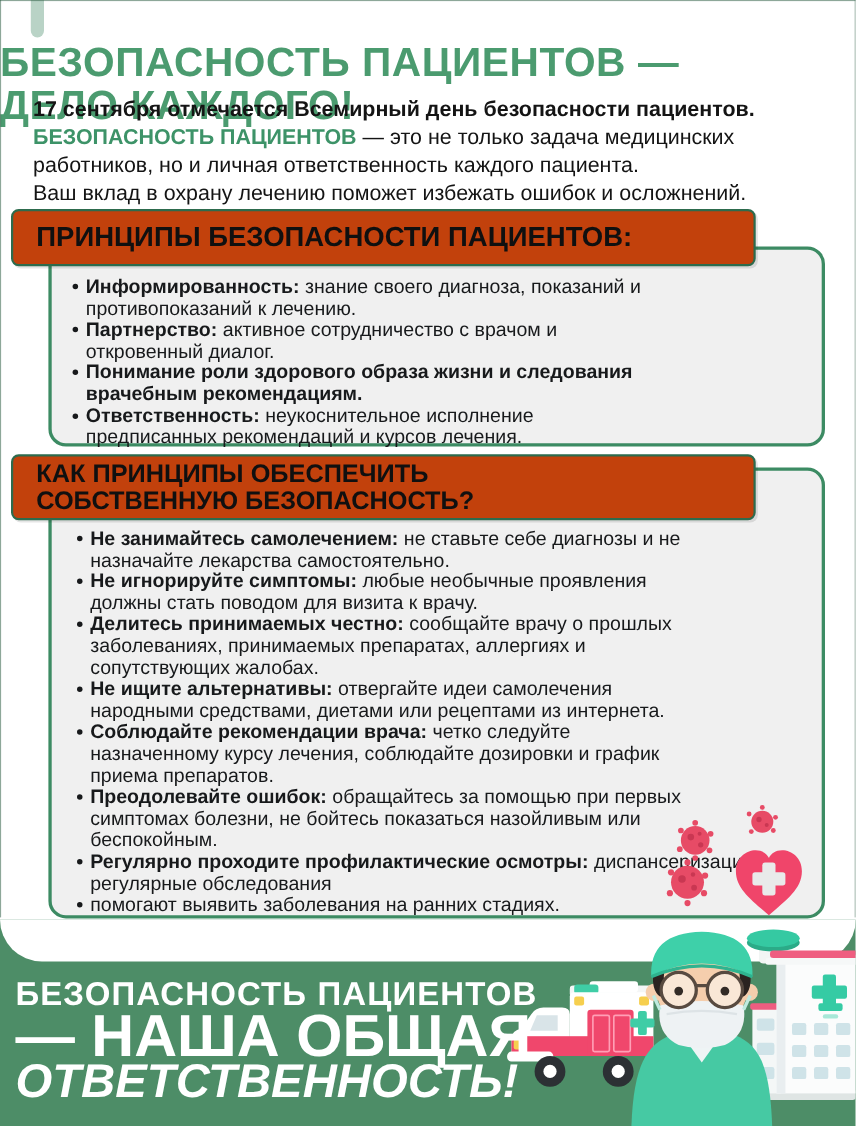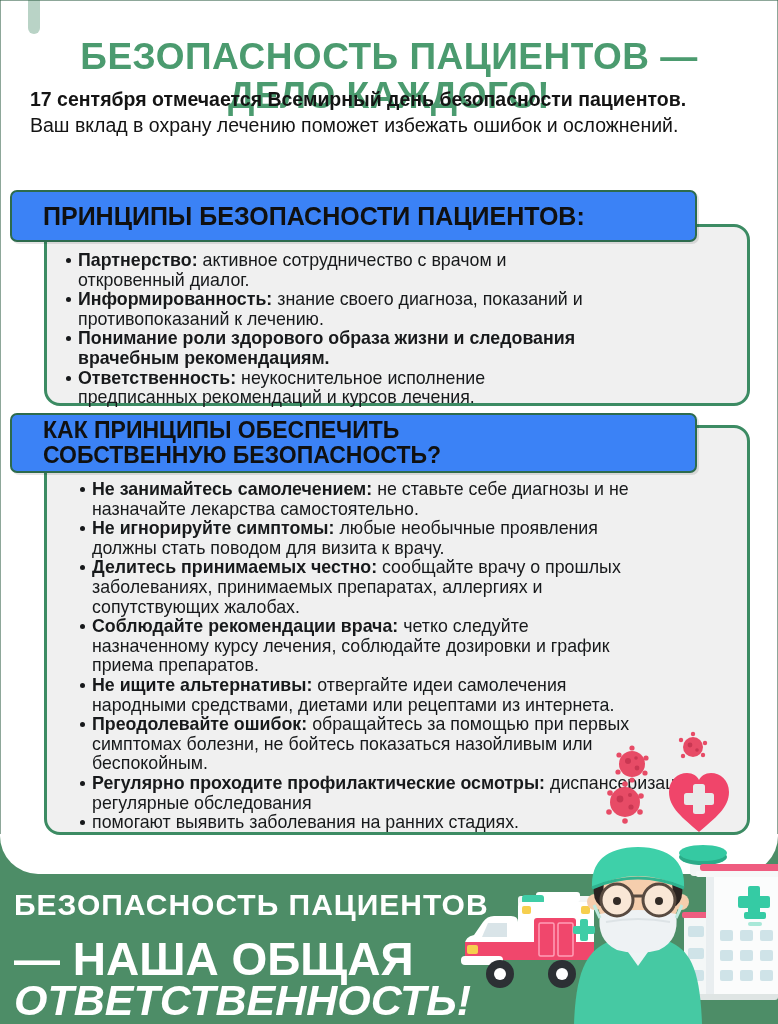--- a/index.html
+++ b/index.html
@@ -6,109 +6,111 @@
   .page{
     position:relative;width:778px;height:1024px;background:#ffffff;
     font-family:"Liberation Sans","DejaVu Sans",sans-serif;overflow:hidden;
   }
   .edge{position:absolute;background:rgba(47,95,70,.55);z-index:9;}
   .edge.top{top:0;left:0;right:0;height:1px;}
   .edge.left{top:0;left:0;bottom:190px;width:1px;}
   .edge.right{top:0;right:0;bottom:190px;width:1px;}
   .corner-deco{position:absolute;left:28px;top:0;width:12px;height:34px;background:#b9d3c6;border-radius:0 0 8px 8px;}
 
-  .title{position:absolute;top:12px;left:0;width:100%;text-align:center;
+  .title{position:absolute;top:12px;left:0;width:100%;
     color:#4b9b6f;font-weight:700;font-size:37px;line-height:39px;letter-spacing:.5px;}
   .title span{display:block;}
 
   .intro{position:absolute;top:87px;left:30px;width:732px;font-size:19.5px;line-height:25.5px;color:#141414;}
   .intro .l1{margin:0;font-weight:700;}
   .intro p{margin:0;white-space:pre-line;}
   .intro .hl{color:#3d9368;font-weight:700;}
 
-  .hdr-box{position:absolute;left:10px;background:#3b82f6;border:2.5px solid #2d6b4d;border-radius:7px;
+  .hdr-box{position:absolute;left:10px;background:#c2410c;border:2.5px solid #2d6b4d;border-radius:7px;
     box-shadow:2px 2px 0 rgba(0,0,0,.10);z-index:3;display:flex;flex-direction:column;justify-content:center;
-    padding-left:31px;color:#101010;font-weight:700;}
+    padding-left:21px;color:#101010;font-weight:700;}
   .hdr-1{top:190px;width:652px;height:48px;font-size:25px;}
   .hdr-2{top:413px;width:652px;height:56px;font-size:23px;line-height:25px;}
   .hdr-box span{display:block;}
 
   .body-box{position:absolute;left:44px;background:#f0f0f0;border:3px solid #3c8b63;border-radius:16px;z-index:2;box-sizing:border-box;}
   .body-1{top:224px;width:706px;height:182px;padding:24px 16px 0 14px;}
-  .body-2{top:425px;width:706px;height:410px;padding:52px 16px 0 28px;}
+  .body-2{top:425px;width:706px;height:410px;padding:52px 16px 0 18px;}
   .blist{list-style:none;margin:0;padding:0;}
   .blist li{position:relative;padding-left:17px;font-size:17.8px;line-height:19.6px;color:#17191b;}
   .blist li::before{content:"";position:absolute;left:5px;top:7px;width:5px;height:5px;border-radius:50%;background:#17191b;}
   .blist b{font-weight:700;margin-right:.28em;white-space:pre-line;}
   .blist b:empty{display:none;}
   .blist span{white-space:pre-line;}
 
   .decor-cluster{position:absolute;left:595px;top:728px;z-index:4;}
 
   .footer-bg{position:absolute;left:0;top:836px;width:778px;height:188px;background:#4d8d67;}
   .white-curve{position:absolute;left:0;top:836px;width:778px;height:38px;background:#ffffff;border-radius:0 0 48px 48px;}
   .footer-art{position:absolute;left:438px;top:838px;}
   .footer-text{position:absolute;left:14px;top:888px;color:#ffffff;font-weight:700;z-index:5;}
   .footer-text .f1{font-size:30px;line-height:34px;letter-spacing:1px;}
-  .footer-text .f2{font-size:46px;line-height:40px;margin-top:17px;}
+  .footer-text .f2{font-size:54px;line-height:40px;}
   .footer-text .f3{font-size:43px;line-height:42px;font-style:italic;}
 </style>
 </head>
 <body>
 
 <div class="page">
   <div class="edge top"></div>
   <div class="edge left"></div>
   <div class="edge right"></div>
   <div class="corner-deco"></div>
 
   <h1 class="title">
     <span>БЕЗОПАСНОСТЬ ПАЦИЕНТОВ —</span>
     <span>ДЕЛО КАЖДОГО!</span>
   </h1>
 
   <div class="intro">
     <p class="l1">17 сентября отмечается Всемирный день безопасности пациентов.</p>
+    <p><span class="hl">БЕЗОПАСНОСТЬ ПАЦИЕНТОВ</span><span> — это не только задача медицинских
+работников, но и личная ответственность каждого пациента.</span></p>
     <p>Ваш вклад в охрану лечению поможет избежать ошибок и осложнений.</p>
   </div>
 
   <div class="hdr-box hdr-1">
     <span>ПРИНЦИПЫ БЕЗОПАСНОСТИ ПАЦИЕНТОВ:</span>
   </div>
   <div class="body-box body-1">
     <ul class="blist">
+      <li><b>Информированность:</b><span>знание своего диагноза, показаний и
+противопоказаний к лечению.</span></li>
       <li><b>Партнерство:</b><span>активное сотрудничество с врачом и
 откровенный диалог.</span></li>
-      <li><b>Информированность:</b><span>знание своего диагноза, показаний и
-противопоказаний к лечению.</span></li>
       <li><b>Понимание роли здорового образа жизни и следования
 врачебным рекомендациям.</b><span></span></li>
       <li><b>Ответственность:</b><span>неукоснительное исполнение
 предписанных рекомендаций и курсов лечения.</span></li>
     </ul>
   </div>
 
   <div class="hdr-box hdr-2">
     <span>КАК ПРИНЦИПЫ ОБЕСПЕЧИТЬ</span>
     <span>СОБСТВЕННУЮ БЕЗОПАСНОСТЬ?</span>
   </div>
   <div class="body-box body-2">
     <ul class="blist">
       <li><b>Не занимайтесь самолечением:</b><span>не ставьте себе диагнозы и не
 назначайте лекарства самостоятельно.</span></li>
       <li><b>Не игнорируйте симптомы:</b><span>любые необычные проявления
 должны стать поводом для визита к врачу.</span></li>
       <li><b>Делитесь принимаемых честно:</b><span>сообщайте врачу о прошлых
 заболеваниях, принимаемых препаратах, аллергиях и
 сопутствующих жалобах.</span></li>
+      <li><b>Не ищите альтернативы:</b><span>отвергайте идеи самолечения
+народными средствами, диетами или рецептами из интернета.</span></li>
       <li><b>Соблюдайте рекомендации врача:</b><span>четко следуйте
 назначенному курсу лечения, соблюдайте дозировки и график
 приема препаратов.</span></li>
-      <li><b>Не ищите альтернативы:</b><span>отвергайте идеи самолечения
-народными средствами, диетами или рецептами из интернета.</span></li>
       <li><b>Преодолевайте ошибок:</b><span>обращайтесь за помощью при первых
 симптомах болезни, не бойтесь показаться назойливым или
 беспокойным.</span></li>
       <li><b>Регулярно проходите профилактические осмотры:</b><span>диспансеризация и регулярные обследования</span></li>
       <li><span>помогают выявить заболевания на ранних стадиях.</span></li>
     </ul>
   </div>
 
   <svg class="decor-cluster" width="150" height="110" viewBox="0 0 150 110">
     <g>

